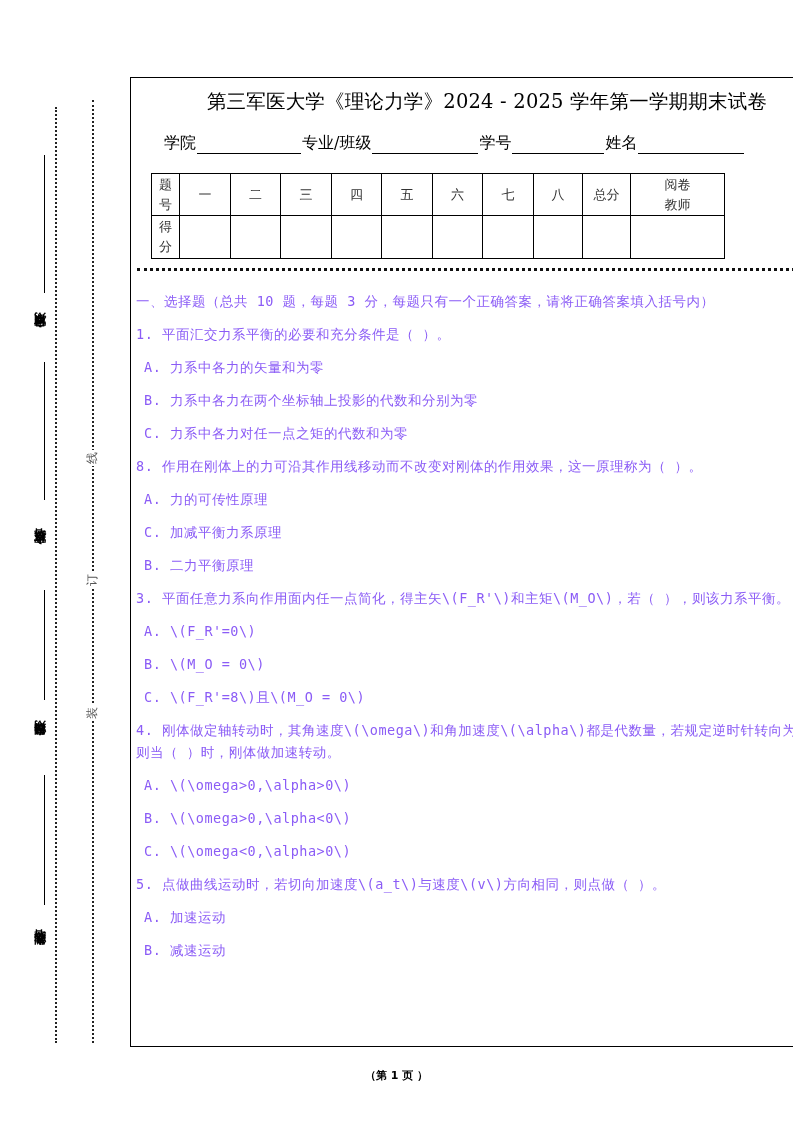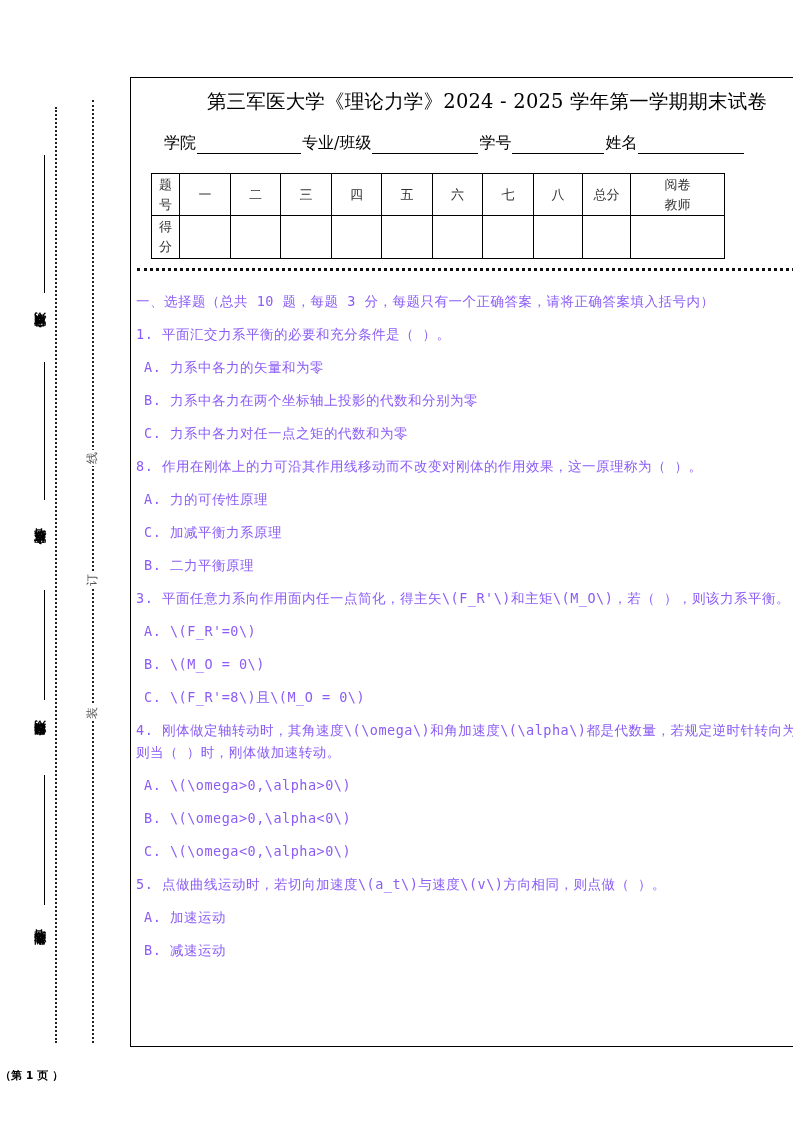--- a/index.html
+++ b/index.html
@@ -64,21 +64,21 @@
     .content {
       position: absolute; left: 5px; right: 6px; top: 212px;
       font-family: "DejaVu Sans Mono", monospace; font-size: 13.5px; color: #8b5cf6;
       letter-spacing: 0.5px;
     }
     .para { margin: 0; line-height: 22px; }
     .gap { margin-top: 11px; }
     .opt { margin-top: 11px; line-height: 22px; margin-left: 8px; }
 
     .footer {
-      position: absolute; left: 0; right: 0; top: 1068px; 
+      position: absolute; left: 0; right: 0; top: 1068px; text-align: center;
       font-family: "DejaVu Sans", sans-serif; font-size: 11px; font-weight: bold;
     }
   </style>
 </head>
 <body>
 
 <div>
   <div class="bind-line outer"></div>
   <div class="bind-line inner"></div>
   <div class="bind-word" style="top:450px;">线</div>

